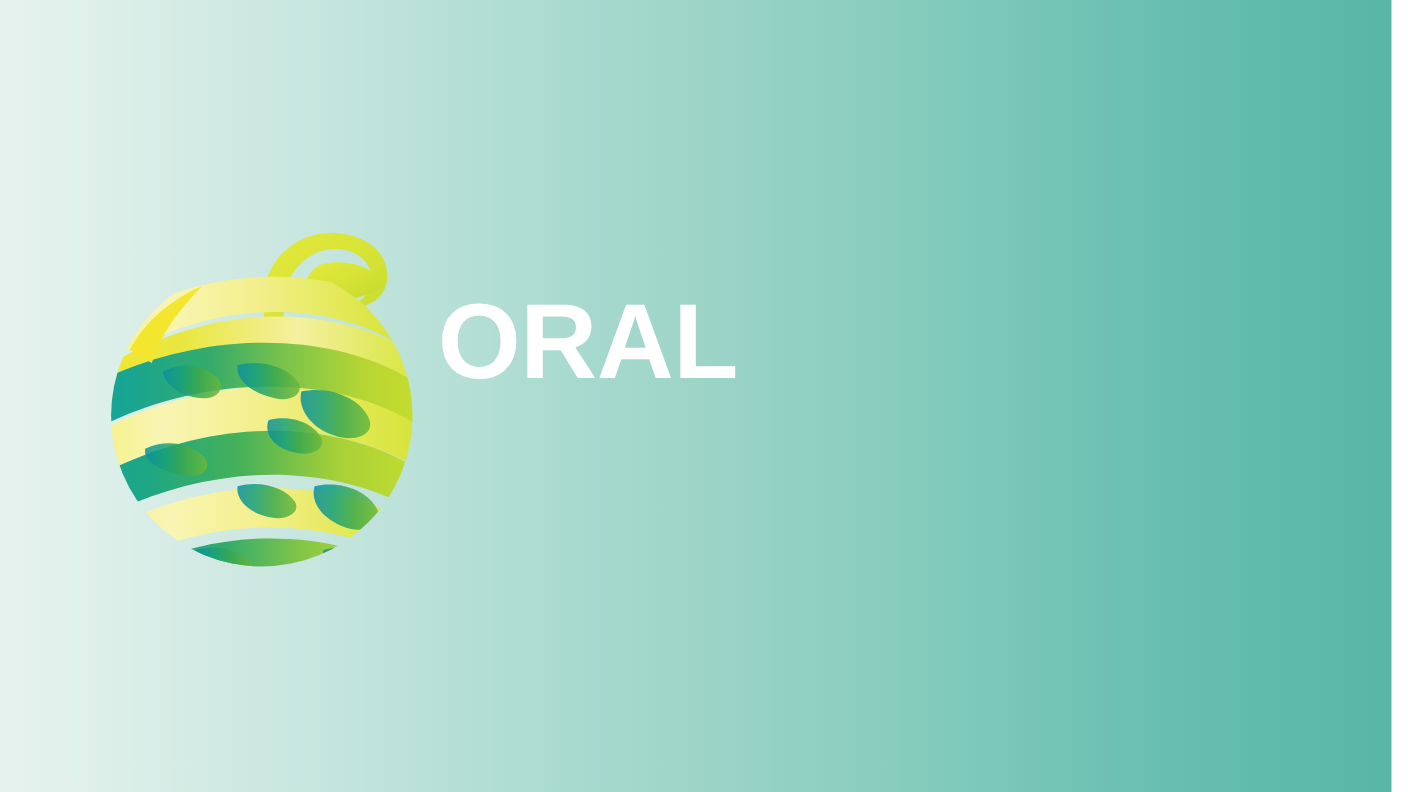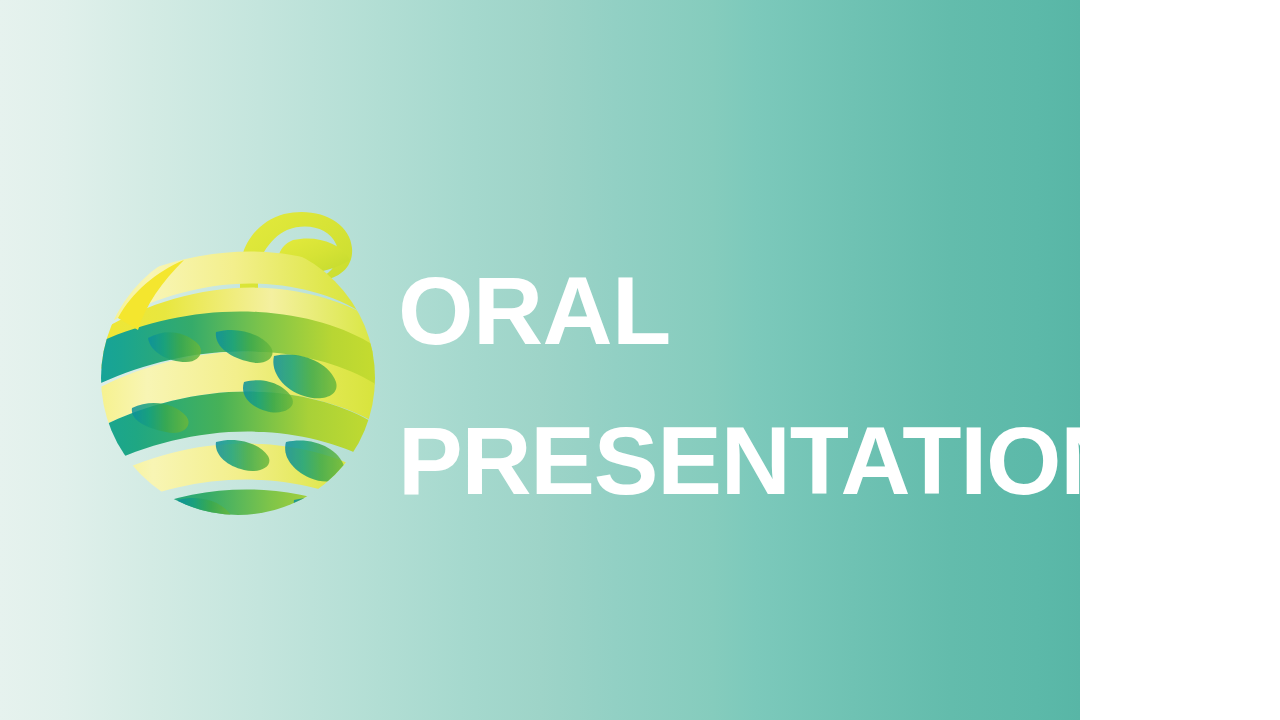--- a/index.html
+++ b/index.html
@@ -2,21 +2,21 @@
 <html><head>
 <meta charset="utf-8">
 <style>
   * { margin:0; padding:0; box-sizing:border-box; }
   html, body {
     width:1280px; height:720px; overflow:hidden;
     font-family:"Liberation Sans", sans-serif;
   }
   #slide {
     position:relative;
-    width:1080px; height:720px;
+    width:1265px; height:720px;
     background: linear-gradient(to right,
         #e6f2ee 0%,
         #e0f0eb 6%,
         #d3ebe4 14%,
         #c4e5dd 24%,
         #b2ded4 35%,
         #a4d8cd 44%,
         #9ed4c8 50%,
         #92d0c4 57%,
         #85ccbd 66%,
@@ -162,16 +162,15 @@
 
       <path d="M62 352 C 82 392 124 418 172 420 C 214 422 250 406 268 380
                C 250 414 212 436 168 434 C 112 432 66 400 50 360 Z" fill="url(#g2)"></path>
 
       <path d="M30 118 C 44 92 68 72 96 60 C 74 82 58 104 50 130 Z" fill="#f4e62e"></path>
     </svg>
   </div>
 
   <div id="title-block">
     <div id="line-1" class="title-line">ORAL</div>
-    <div id="line-2" class="title-line">PRESENTATION</div>
   </div>
 
 </div>
 
 </body></html>

